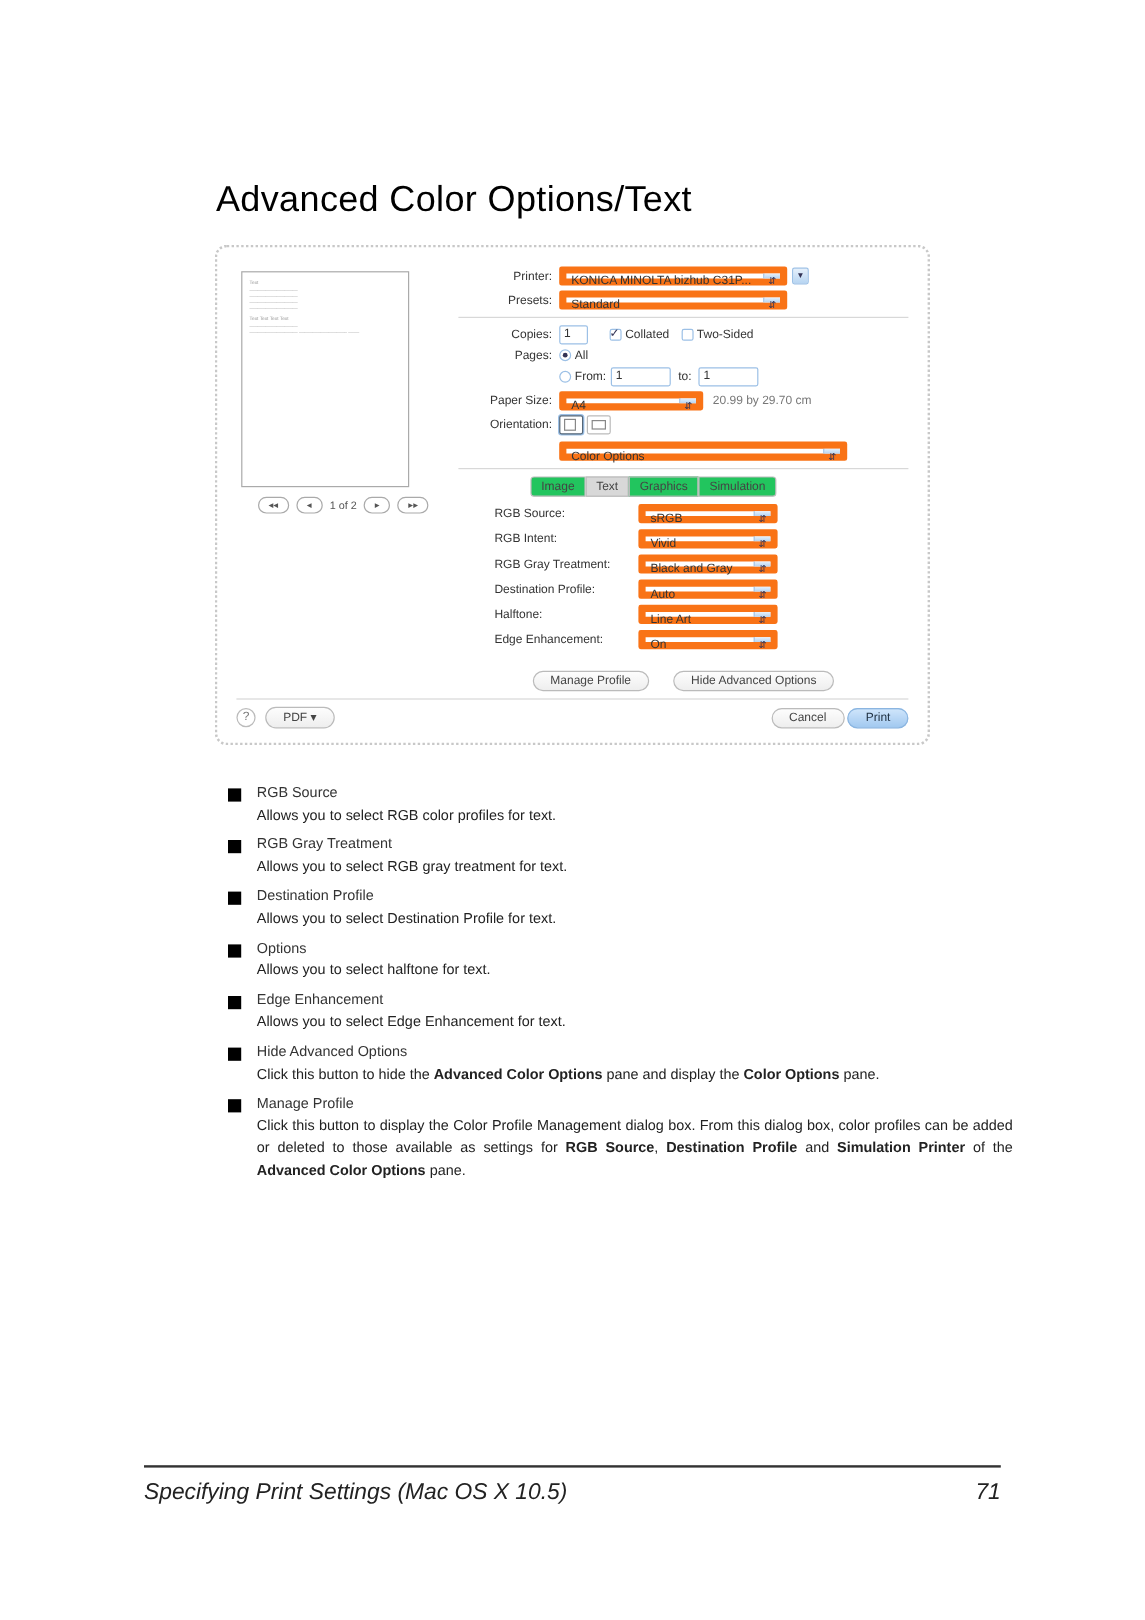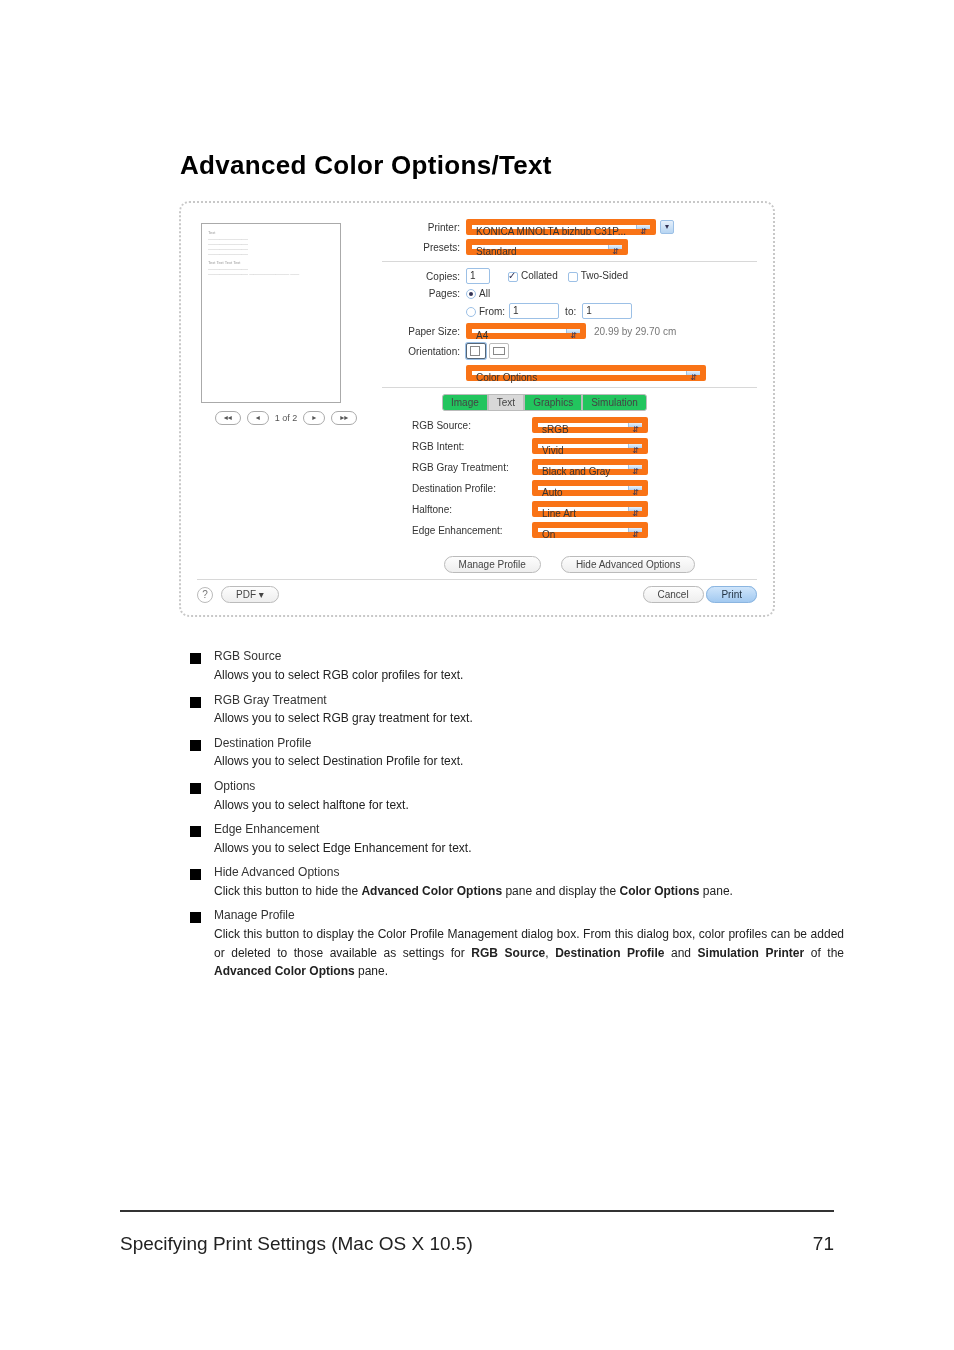--- a/index.html
+++ b/index.html
@@ -1,17 +1,17 @@
 <!DOCTYPE html>
 <html><head>
 <meta charset="utf-8">
 <style>
 html,body{margin:0;padding:0;background:#525252;font-family:Arial,Helvetica,sans-serif}
 .page{width:954px;height:1350px;margin:0 auto;background:#fff;position:relative;box-sizing:border-box;padding:150px 110px 0 110px}
-h2.page-title{font-size:26px;font-weight:bold;margin:0 0 20px 0;letter-spacing:0.3px;margin-left:70px}
+h2.page-title{font-size:30px;font-weight:normal;margin:0 0 20px 0;letter-spacing:0.3px;margin-left:70px}
 .dialog{width:560px;margin:0 auto 30px auto;border:2px dotted #c8c8c8;border-radius:10px;padding:12px 16px 12px 16px;position:relative;font-size:10px;color:#333}
 .dialog *{box-sizing:border-box}
 .preview-pane{position:absolute;left:20px;top:20px;width:170px}
 .preview-page{width:140px;height:180px;border:1px solid #aaa;background:#fff;padding:6px}
 .preview-page .tiny{font-size:4px;line-height:5px;color:#999;word-break:break-all}
 .pager{display:flex;align-items:center;justify-content:center;gap:6px;margin-top:8px;font-size:9px;color:#555}
 .pager .btn{border:1px solid #aaa;border-radius:9px;padding:0 8px;height:14px;line-height:12px;background:#fff;font-size:8px}
 .right-col{margin-left:185px}
 .row{display:flex;align-items:center;margin:4px 0}
 .lab{width:78px;text-align:right;margin-right:6px;color:#333}
@@ -40,21 +40,21 @@
 .pill{border:1px solid #bbb;border-radius:10px;padding:2px 14px;background:linear-gradient(#fdfdfd,#eee);font-size:10px;color:#444}
 .footer-line{border-top:1px solid #d8d8d8;margin-top:6px;padding-top:6px;display:flex;align-items:center;justify-content:space-between}
 .footer-line .left{display:flex;align-items:center;gap:8px}
 .footer-line .q{display:inline-block;width:16px;height:16px;border:1px solid #bbb;border-radius:50%;text-align:center;line-height:14px;font-size:10px;color:#777}
 .footer-line .pill.primary{background:linear-gradient(#cfe5fb,#a2c9f0);border-color:#8bb5e0;color:#234}
 
 .content-list{margin:0 0 0 80px;padding:0;list-style:none;font-size:12px;line-height:1.55;color:#222}
 .content-list li{position:relative;padding-left:24px;margin:6px 0;text-align:justify}
 .content-list li:before{content:"";position:absolute;left:0;top:6px;width:11px;height:11px;background:#000}
 .content-list .title{color:#333}
-.footer-text{position:absolute;left:120px;right:120px;bottom:95px;border-top:2px solid #333;padding-top:21px;display:flex;justify-content:space-between;font-size:19px;color:#222}
+.footer-text{position:absolute;left:120px;right:120px;bottom:95px;border-top:2px solid #333;padding-top:10px;display:flex;justify-content:space-between;font-style:italic;font-size:19px;color:#222}
 </style>
 </head>
 <body>
 
 <div class="page">
   <h2 class="page-title">Advanced Color Options/Text</h2>
 
   <div class="dialog">
     <div class="preview-pane">
       <div class="preview-page">
@@ -70,21 +70,21 @@
     </div>
 
     <div class="right-col">
       <div class="row">
         <span class="lab">Printer:</span>
         <span class="sel" style="width:190px"><span>KONICA MINOLTA bizhub C31P...</span><span class="arrow">⇵</span></span>
         <span class="sq">▾</span>
       </div>
       <div class="row">
         <span class="lab">Presets:</span>
-        <span class="sel" style="width:162px"><span>Standard</span><span class="arrow">⇵</span></span>
+        <span class="sel" style="width:190px"><span>Standard</span><span class="arrow">⇵</span></span>
       </div>
       <div class="hr"></div>
       <div class="row">
         <span class="lab">Copies:</span>
         <span class="num">1</span>
         <span style="margin-left:18px"><span class="chk checked"></span><span>Collated</span></span>
         <span style="margin-left:10px"><span class="chk"></span><span>Two-Sided</span></span>
       </div>
       <div class="row">
         <span class="lab">Pages:</span>

